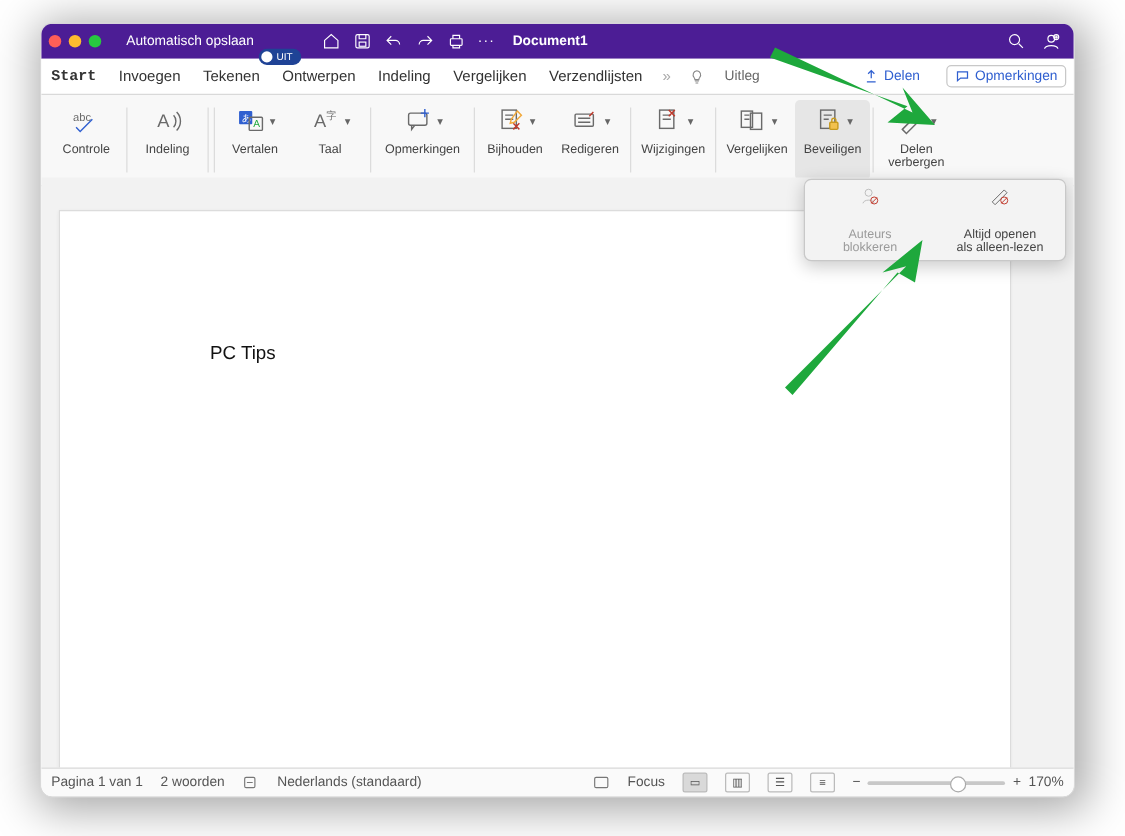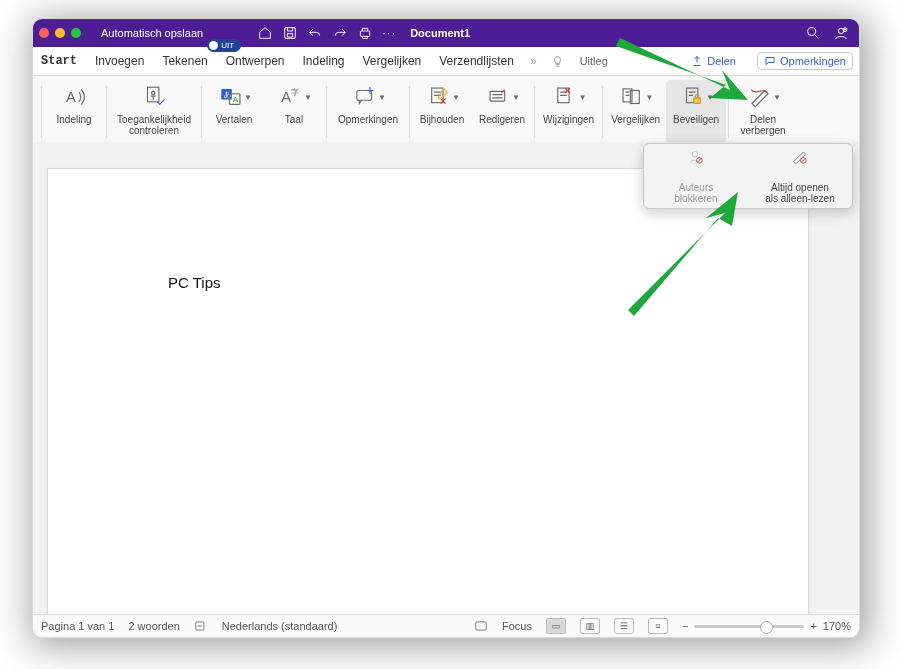--- a/index.html
+++ b/index.html
@@ -137,43 +137,40 @@
       </div>
       <div class="pillbtn outlined">
         <svg width="12" height="12" viewBox="0 0 24 24" fill="none" stroke="#2f5fd0" stroke-width="2">
             <path d="M4 5h16v10H9l-5 4z"></path>
           </svg>
         <span>Opmerkingen</span>
       </div>
     </div>
 
     <div class="ribbon">
+      <div class="rgroup">
+        <div class="ic">
+            <svg class="rsvg" viewBox="0 0 32 32">
+              <text x="3" y="16" font-size="11" fill="#6a6a6a" stroke="none">abc</text>
+              <path class="accent" d="M6 22l4 4 12-12"></path>
+            </svg>
+          </div>
+        <div class="lbl">Controle</div>
+      </div>
       <div class="sep"></div>
       <div class="rgroup">
         <div class="ic">
             <svg class="rsvg" viewBox="0 0 32 32">
               <text x="6" y="22" font-size="18" fill="#6a6a6a" stroke="none">A</text>
               <path d="M22 10c3 3 3 9 0 12M25 7c5 5 5 13 0 18"></path>
             </svg>
           </div>
         <div class="lbl">Indeling</div>
       </div>
       <div class="sep"></div>
-      <div class="rgroup" style="min-width:78px">
-        <div class="ic">
-            <svg class="rsvg" viewBox="0 0 32 32">
-              <rect x="8" y="4" width="14" height="18"></rect>
-              <circle cx="15" cy="11" r="2"></circle>
-              <path d="M12 15h6M15 15v5"></path>
-              <path class="accent" d="M20 22l3 3 6-6"></path>
-            </svg>
-          </div>
-        <div class="lbl" style="white-space:pre">Toegankelijkheid
-controleren</div>
-      </div>
       <div class="sep"></div>
       <div class="rgroup">
         <div class="ic">
             <svg class="rsvg" viewBox="0 0 32 32">
               <rect x="4" y="6" width="13" height="13" fill="#2f5fd0" stroke="none" rx="1"></rect>
               <text x="7" y="16" font-size="9" fill="#fff" stroke="none">あ</text>
               <rect x="14" y="12" width="13" height="13" rx="1"></rect>
               <text x="18" y="22" font-size="10" fill="#1ea83c" stroke="none">A</text>
             </svg>
             <span class="chev">▾</span>

